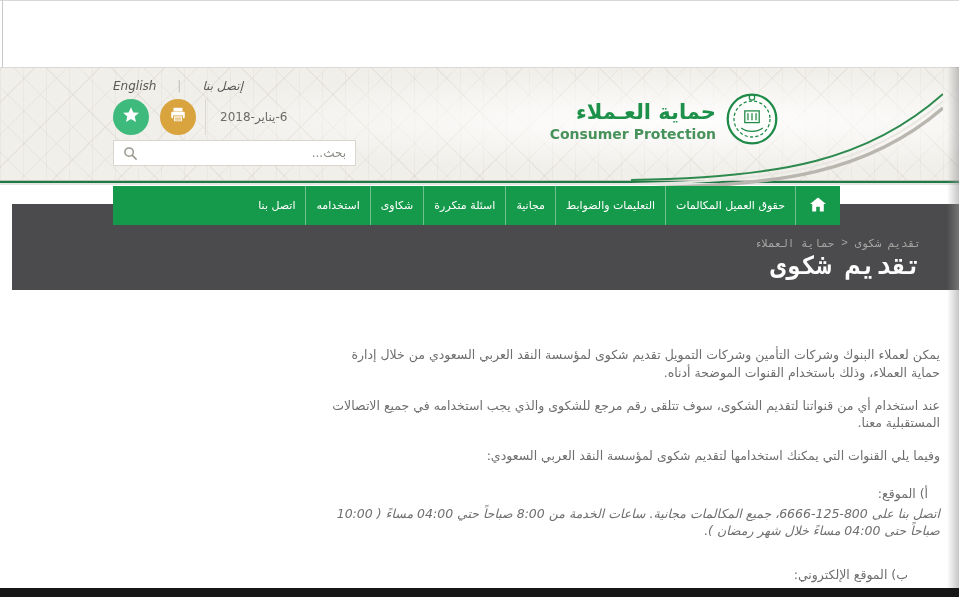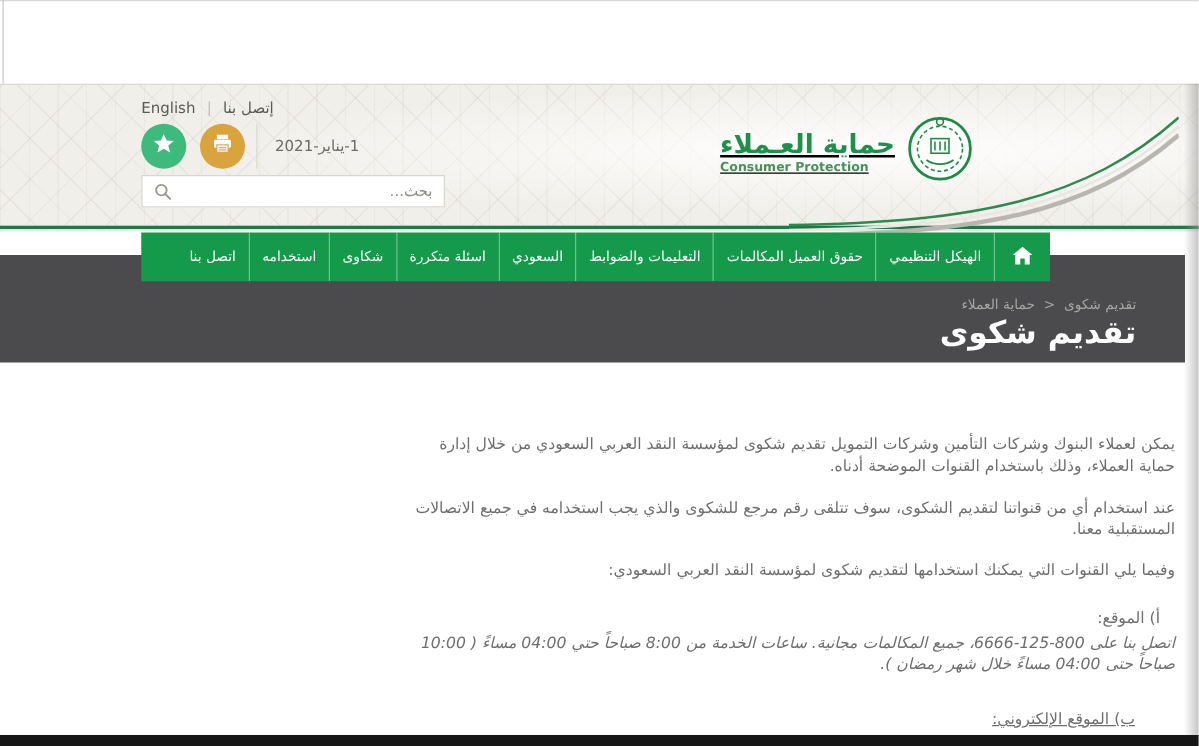--- a/index.html
+++ b/index.html
@@ -19,21 +19,21 @@
     background-image:
       radial-gradient(ellipse at 72% 45%, rgba(255,255,255,.95) 0%, rgba(255,255,255,0) 55%),
       repeating-linear-gradient(45deg,  rgba(205,199,187,.28) 0 1px, transparent 1px 23px),
       repeating-linear-gradient(-45deg, rgba(205,199,187,.28) 0 1px, transparent 1px 23px),
       repeating-linear-gradient(90deg,  rgba(205,199,187,.18) 0 1px, transparent 1px 23px);
   }
   .site-header::after { content:""; position:absolute; left:0; bottom:0; width:100%; height:5px;
     background:linear-gradient(#c2c0ba 0 20%, #1e7a45 20% 65%, #e3e7e2 65% 100%); }
 
   .quick-links { position:absolute; top:11px; left:113px; display:flex; align-items:center;
-                 gap:9px; font-size:12px; color:#5a5a58; }
+                 gap:21px; font-size:12px; color:#5a5a58;font-style:italic; }
   .quick-links .sep { color:#c3c0b9; }
   .quick-links a { color:#5a5a58; text-decoration:none; cursor:pointer; }
 
   .action-buttons { position:absolute; top:31px; left:113px; display:flex; gap:11px; }
   .circle-btn { width:36px; height:36px; border-radius:50%; display:flex;
                 align-items:center; justify-content:center; cursor:pointer; }
   .btn-star    { background:#3fba7d; }
   .btn-printer { background:#d9a33e; }
 
   .date-group { position:absolute; top:31px; left:205px; height:36px; display:flex;
@@ -44,54 +44,54 @@
                 background:#fff; border:1px solid #d9d6cf; display:flex; direction:rtl;
                 align-items:center; padding:0 9px; }
   .search-box input { flex:1; border:none; outline:none; background:transparent;
                       font-size:12px; color:#777; direction:rtl; text-align:right;
                       font-family:"DejaVu Sans", sans-serif; }
   .search-box input::placeholder { color:#8d8b85; }
   .search-box .mag { display:flex; align-items:center; }
 
   .logo-block { position:absolute; top:24px; right:180px; display:flex; align-items:center;
                 gap:9px; z-index:3; }
-  .logo-text { text-align:right;text-decoration:underline; }
+  .logo-text { text-align:right; }
   .logo-text .ar { font-size:21px; font-weight:bold; color:#1d9149; letter-spacing:.5px; }
-  .logo-text .en { font-size:10px; font-weight:bold; color:#47915a; margin-top:2px; text-align:left; }
+  .logo-text .en { font-size:14px; font-weight:bold; color:#47915a; margin-top:2px; text-align:left; }
   .emblem { width:54px; height:54px; }
 
   .swoosh { position:absolute; right:16px; top:20px; width:312px; height:98px; z-index:2;
             pointer-events:none; }
 
   
   .main-nav { position:absolute; top:186px; left:113px; width:727px; height:39px;
               background:#15994a; z-index:6; display:flex; direction:rtl;
               align-items:stretch; overflow:hidden; }
   .nav-item { display:flex; align-items:center; padding:0 10px; color:#fff;
               font-size:11px; white-space:nowrap; text-decoration:none; cursor:pointer;
               border-left:1px solid rgba(255,255,255,.38); }
   .nav-item:last-child { border-left:none; }
   .nav-home { padding:0 14px; }
 
   
-  .dark-bar { position:absolute; top:204px; left:0; width:948px; height:86px; background:#4b4b4d; }
+  .dark-bar { position:absolute; top:204px; left:12px; width:948px; height:86px; background:#4b4b4d;font-family:Liberation Mono, monospace; }
   .breadcrumb { position:absolute; top:33px; right:39px; display:flex; gap:7px;
                 font-size:11px; color:#a6a6a4; direction:ltr; }
   .breadcrumb .crumb { cursor:pointer; }
   .page-title { position:absolute; top:47px; right:39px; color:#fdfdfd; font-size:25px;
                 direction:rtl; }
 
   
   .content { position:absolute; top:290px; left:0; width:948px; height:356px; background:#fff;margin-top:18px; }
   .text-col { direction:rtl; text-align:right; width:614px; margin:38px 8px 0 auto;
               color:#6e6e6e; font-size:12.5px; line-height:1.42; }
   .text-col p { margin:0 0 15px; }
   .lead-space { margin-bottom:20px !important; }
   .section-label { margin:6px 12px 2px 0 !important; }
-  .section-label-b { margin:26px 32px 4px 0 !important;text-decoration:underline; }
+  .section-label-b { margin:26px 32px 4px 0 !important; }
   .phone-text { margin:0 0 0 0 !important;font-style:italic; }
   .link-line { display:block; margin:9px 36px 0 0; color:#14532d; text-decoration:none;
                font-size:12.5px; cursor:pointer; }
 
   
   .footer-bar { position:absolute; top:588px; left:0; width:959px; height:9px; background:#161616; }
   .right-shadow { position:absolute; top:67px; right:0; width:12px; height:521px; z-index:8;
                   background:linear-gradient(to right, rgba(160,160,160,0), rgba(150,150,150,.55));
                   pointer-events:none; }
 </style>
@@ -125,21 +125,21 @@
             <rect x="2.5" y="6.5" width="15" height="7" rx="1" fill="#fff"></rect>
             <rect x="5" y="11" width="10" height="6.5" fill="#fff" stroke="#d9a33e" stroke-width="1"></rect>
             <rect x="6.5" y="13" width="7" height="1" fill="#d9a33e"></rect>
             <rect x="6.5" y="15" width="7" height="1" fill="#d9a33e"></rect>
           </svg>
         </span>
       </div>
     </div>
 
     <div class="date-group">
-      <span dir="rtl">1-يناير-2021</span>
+      <span dir="rtl">6-يناير-2018</span>
     </div>
 
     <div class="search-box">
       <input type="text" placeholder="بحث..." style="">
       <span class="mag">
         <svg width="15" height="15" viewBox="0 0 16 16">
           <circle cx="6.5" cy="6.5" r="4.5" fill="none" stroke="#9a978f" stroke-width="1.6"></circle>
           <line x1="10" y1="10" x2="14" y2="14" stroke="#9a978f" stroke-width="1.6" stroke-linecap="round"></line>
         </svg>
       </span>
@@ -172,24 +172,23 @@
   </header>
 
   <nav class="main-nav">
     <a class="nav-item nav-home">
       <span>
         <svg width="16" height="15" viewBox="0 0 18 16">
           <polygon points="9,0 18,7.5 15.5,7.5 15.5,16 11,16 11,10.5 7,10.5 7,16 2.5,16 2.5,7.5 0,7.5" fill="#ffffff"></polygon>
         </svg>
       </span>
     </a>
-    <a class="nav-item">الهيكل التنظيمي</a>
     <a class="nav-item">حقوق العميل المكالمات</a>
     <a class="nav-item">التعليمات والضوابط</a>
-    <a class="nav-item">السعودي</a>
+    <a class="nav-item">مجانية</a>
     <a class="nav-item">اسئلة متكررة</a>
     <a class="nav-item">شكاوى</a>
     <a class="nav-item">استخدامه</a>
     <a class="nav-item">اتصل بنا</a>
   </nav>
 
   <section class="dark-bar">
     <div class="breadcrumb">
       <span class="crumb" dir="rtl">حماية العملاء</span>
       <span>&gt;</span>

